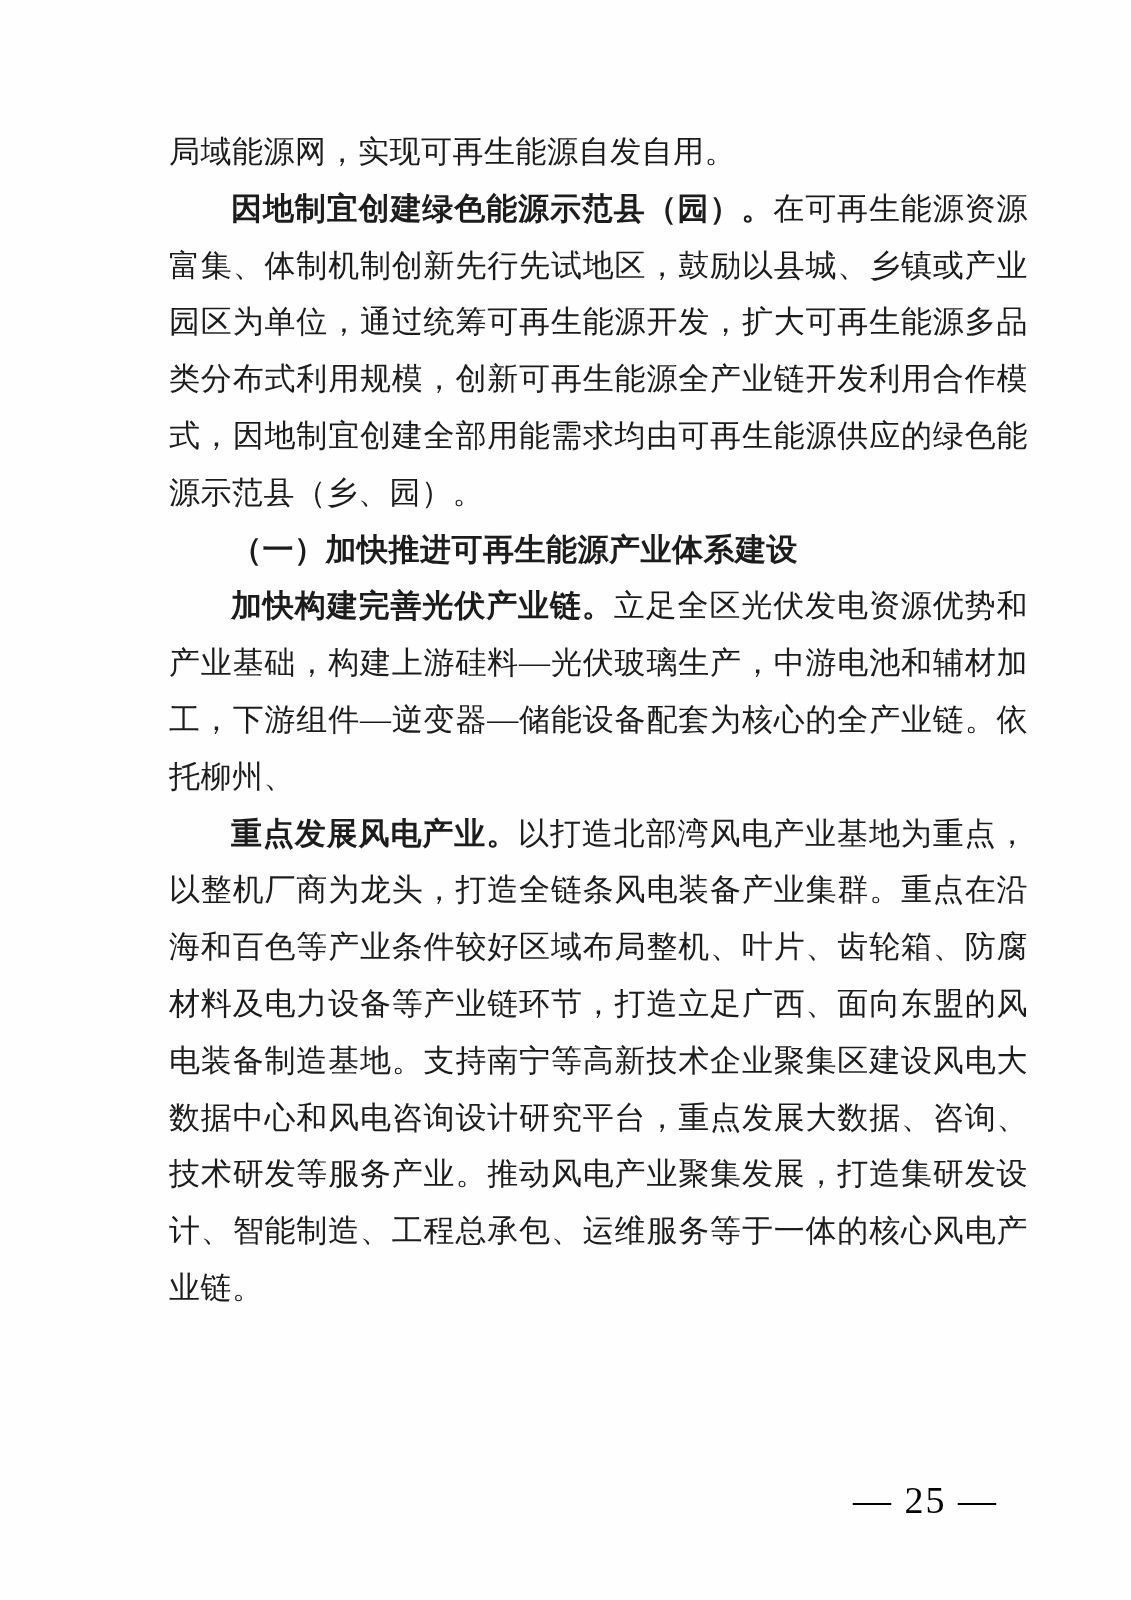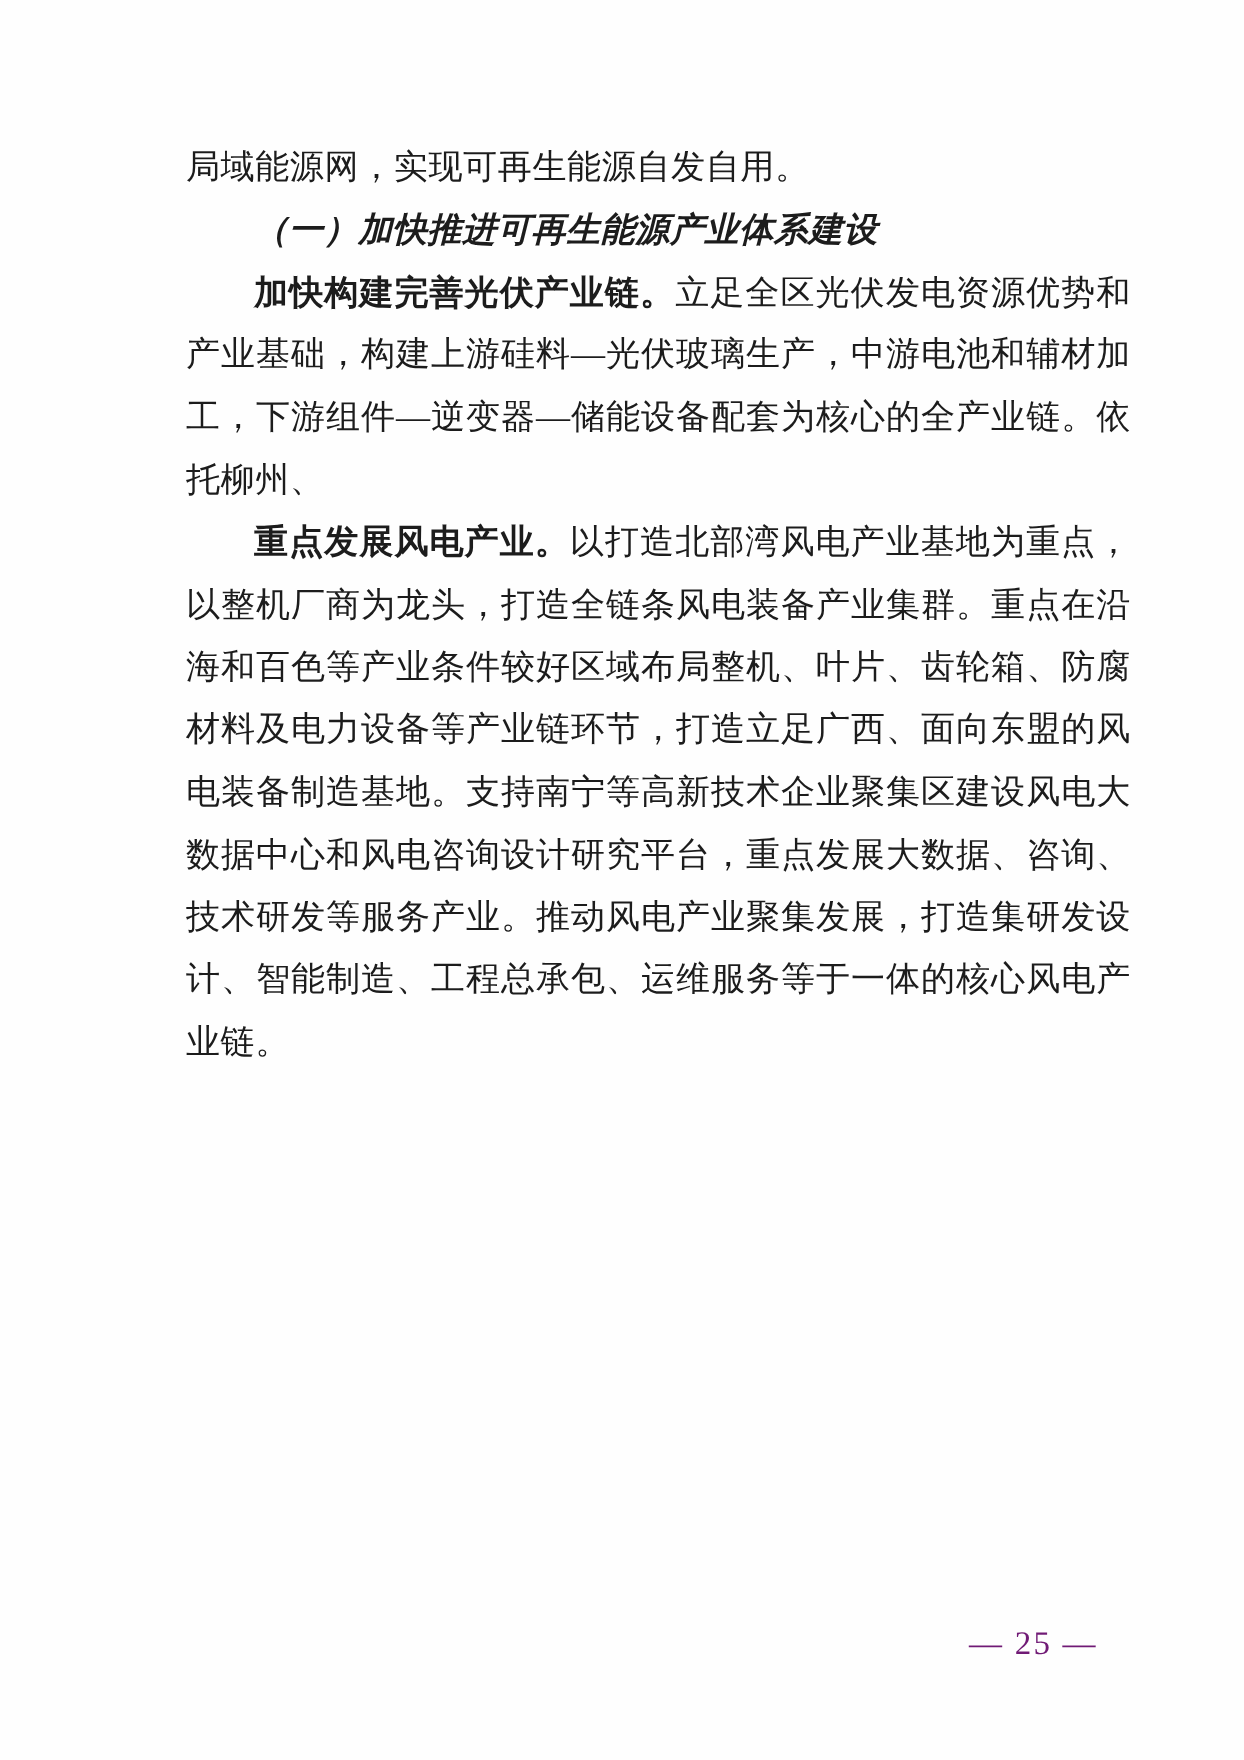--- a/index.html
+++ b/index.html
@@ -41,39 +41,39 @@
   .heading1 .lead,
   .heading2 .lead {
     font-weight: 700;
   }
   .heading1 {
     font-family: "Liberation Sans", "DejaVu Sans", sans-serif;
     font-size: 31px;
   }
   .heading2 {
     font-size: 31px;
-    font-style: italic;
   }
   .footer {
     position: absolute;
     right: 133px;
     top: 1478px;
-    font-size: 30px;
+    font-size: 38px;
     letter-spacing: 2px;
-    color: #701a75;
+    color: #000000;
   }
 </style>
 </head>
 <body>
 
 <div class="page">
   <div class="content">
 
     <p class="body"><span>局域能源网，实现可再生能源自发自用。</span></p>
 
+    <p class="body indent"><span class="lead">因地制宜创建绿色能源示范县（园）。</span><span>在可再生能源资源富集、体制机制创新先行先试地区，鼓励以县城、乡镇或产业园区为单位，通过统筹可再生能源开发，扩大可再生能源多品类分布式利用规模，创新可再生能源全产业链开发利用合作模式，因地制宜创建全部用能需求均由可再生能源供应的绿色能源示范县（乡、园）。</span></p>
 
 
     <p class="heading2 indent"><span class="lead">（一）加快推进可再生能源产业体系建设</span></p>
 
 
     <p class="body indent"><span class="lead">加快构建完善光伏产业链。</span><span>立足全区光伏发电资源优势和产业基础，构建上游硅料—光伏玻璃生产，中游电池和辅材加工，下游组件—逆变器—储能设备配套为核心的全产业链。依托柳州、</span></p>
 
     <p class="body indent"><span class="lead">重点发展风电产业。</span><span>以打造北部湾风电产业基地为重点，以整机厂商为龙头，打造全链条风电装备产业集群。重点在沿海和百色等产业条件较好区域布局整机、叶片、齿轮箱、防腐材料及电力设备等产业链环节，打造立足广西、面向东盟的风电装备制造基地。支持南宁等高新技术企业聚集区建设风电大数据中心和风电咨询设计研究平台，重点发展大数据、咨询、技术研发等服务产业。推动风电产业聚集发展，打造集研发设计、智能制造、工程总承包、运维服务等于一体的核心风电产业链。</span></p>
 
   </div>

